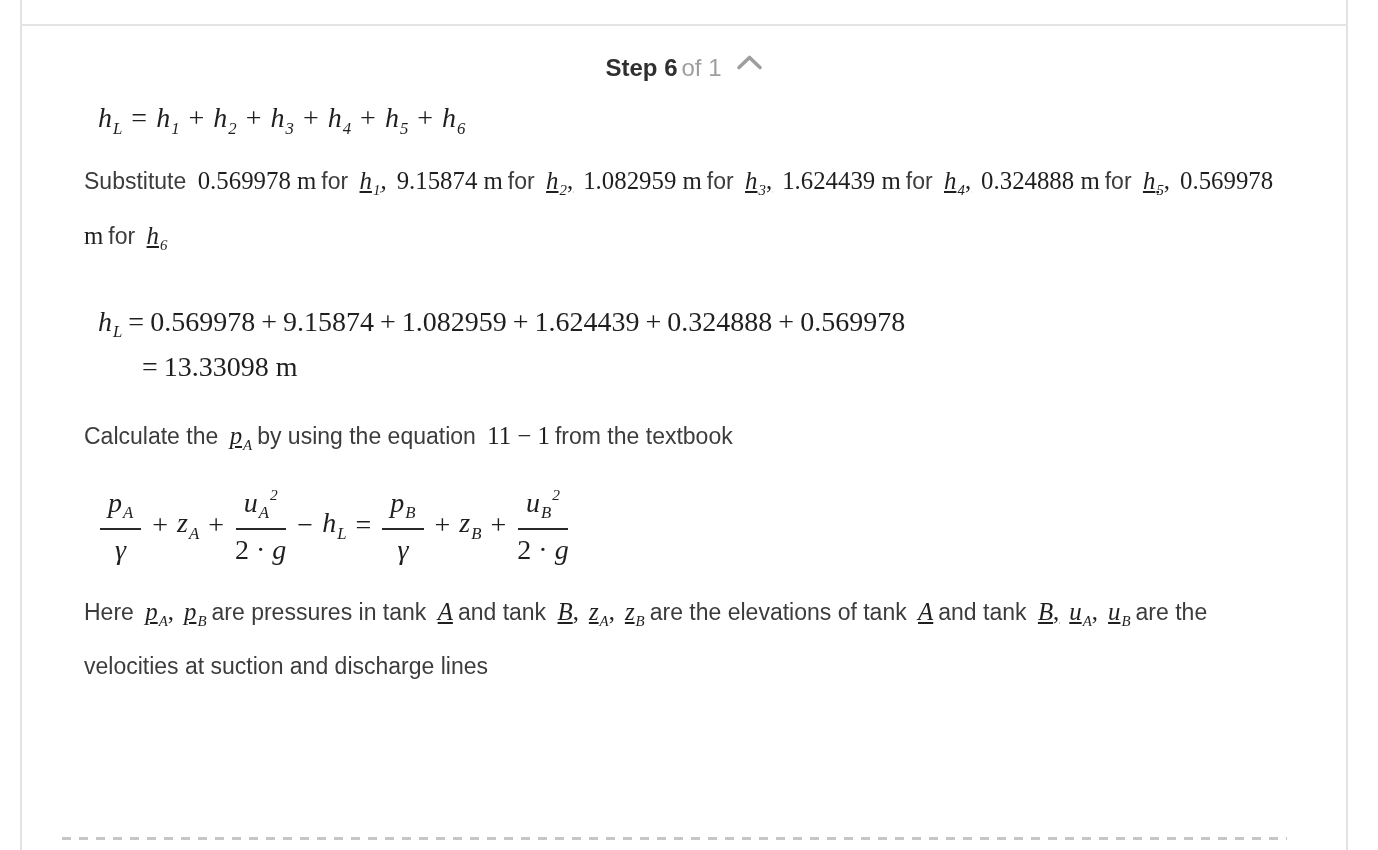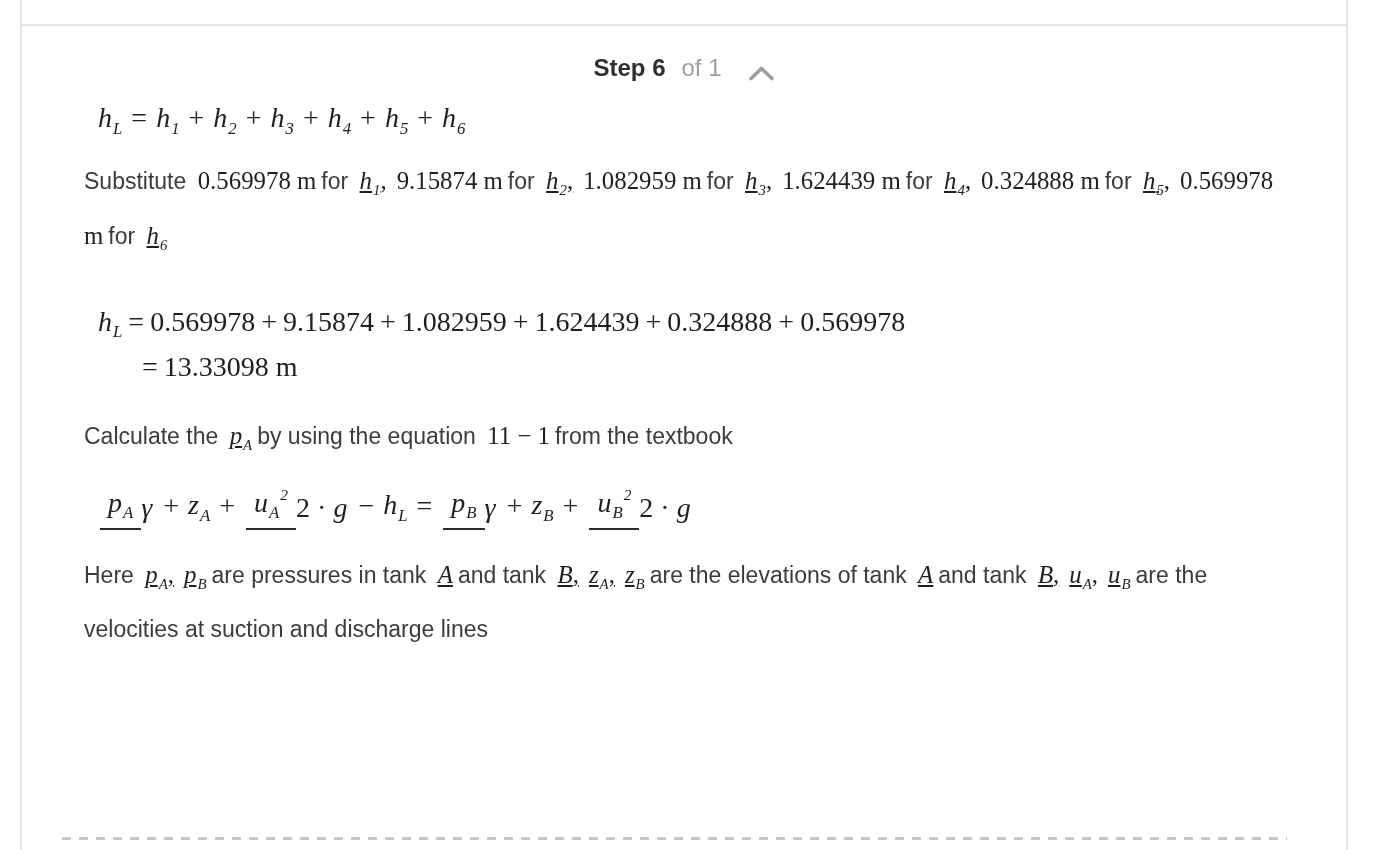--- a/index.html
+++ b/index.html
@@ -23,22 +23,22 @@
     left: 0; right: 0; top: 24px;
     height: 0;
     border-top: 2px solid #e4e4e4;
   }
   .step-header {
     padding-top: 54px;
     text-align: center;
     font-size: 24px;
     display: flex;
     justify-content: center;
-    align-items: flex-end;
-    gap: 16px;
+    align-items: flex-start;
+    gap: 4px;
   }
   .step-label { font-weight: bold; color: #2f2f2f; }
   .step-of { color: #9e9e9e; }
   .chevron { margin-left: 10px; display: inline-flex; align-items: center; cursor: pointer; }
   .content {
     padding: 0 58px 0 62px;
     color: #3c3c3c;
   }
   .para {
     font-size: 23px;
@@ -66,21 +66,21 @@
   }
   .equation .op { font-style: normal; margin: 0 9px; }
   .equation.tight .op { margin: 0 6px; }
   .equation .mvar { white-space: nowrap; }
   .eq1 { margin-top: 14px; }
   .eq2 { margin-top: 32px; }
   .eq2b { margin-top: 0; padding-left: 52px; }
   .eq3 { margin-top: 14px; display: flex; align-items: center; }
   .frac {
     display: inline-flex;
-    flex-direction: row;
+    flex-direction: column;
     align-items: center;
     vertical-align: middle;
     text-align: center;
     margin: 0 2px;
   }
   .fnum { padding: 2px 8px 3px; border-bottom: 2px solid #2a2a2a; line-height: 1.35; }
   .fden { padding-top: 3px; line-height: 1.2; }
   .eq3 .op, .eq3 .mvar { align-self: center; }
   .dashed-divider {
     position: absolute;

